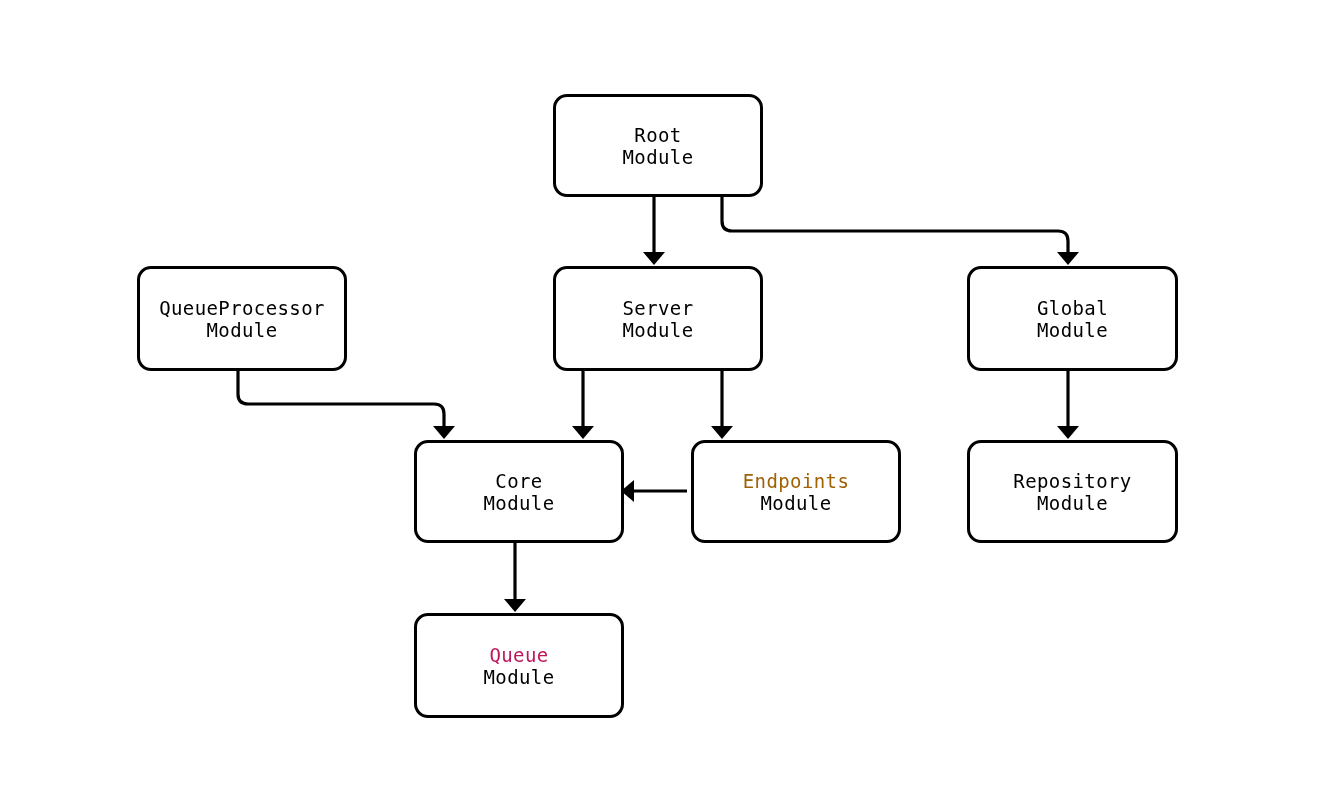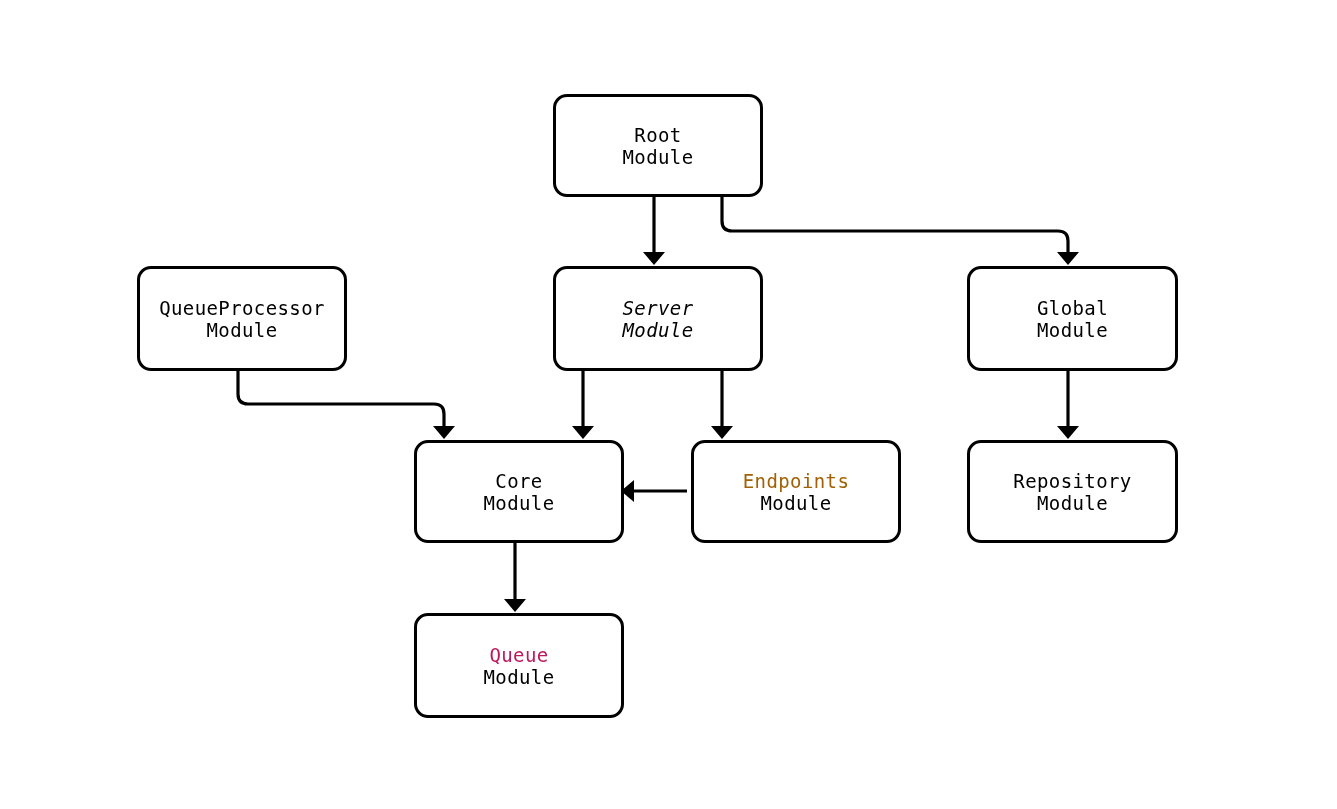--- a/index.html
+++ b/index.html
@@ -92,21 +92,21 @@
 
   <div id="node-layer">
       <div class="node" style="left: 549px; top: 94px; width: 210px; height: 103px; border-color: rgb(0, 0, 0);">
         <div class="node-line" style="color: rgb(0, 0, 0);">Root</div>
         <div class="node-line" style="color: rgb(0, 0, 0);">Module</div>
       </div>
       <div class="node" style="left: 133px; top: 266px; width: 210px; height: 105px; border-color: rgb(0, 0, 0);">
         <div class="node-line" style="color: rgb(0, 0, 0);">QueueProcessor</div>
         <div class="node-line" style="color: rgb(0, 0, 0);">Module</div>
       </div>
-      <div class="node" style="left: 549px; top: 266px; width: 210px; height: 105px; border-color: rgb(0, 0, 0); font-style: italic;">
+      <div class="node" style="left: 549px; top: 266px; width: 210px; height: 105px; border-color: rgb(0, 0, 0);">
         <div class="node-line" style="color: rgb(0, 0, 0);">Server</div>
         <div class="node-line" style="color: rgb(0, 0, 0);">Module</div>
       </div>
       <div class="node" style="left: 963px; top: 266px; width: 211px; height: 105px; border-color: rgb(0, 0, 0);">
         <div class="node-line" style="color: rgb(0, 0, 0);">Global</div>
         <div class="node-line" style="color: rgb(0, 0, 0);">Module</div>
       </div>
       <div class="node" style="left: 410px; top: 440px; width: 210px; height: 103px; border-color: rgb(0, 0, 0);">
         <div class="node-line" style="color: rgb(0, 0, 0);">Core</div>
         <div class="node-line" style="color: rgb(0, 0, 0);">Module</div>

